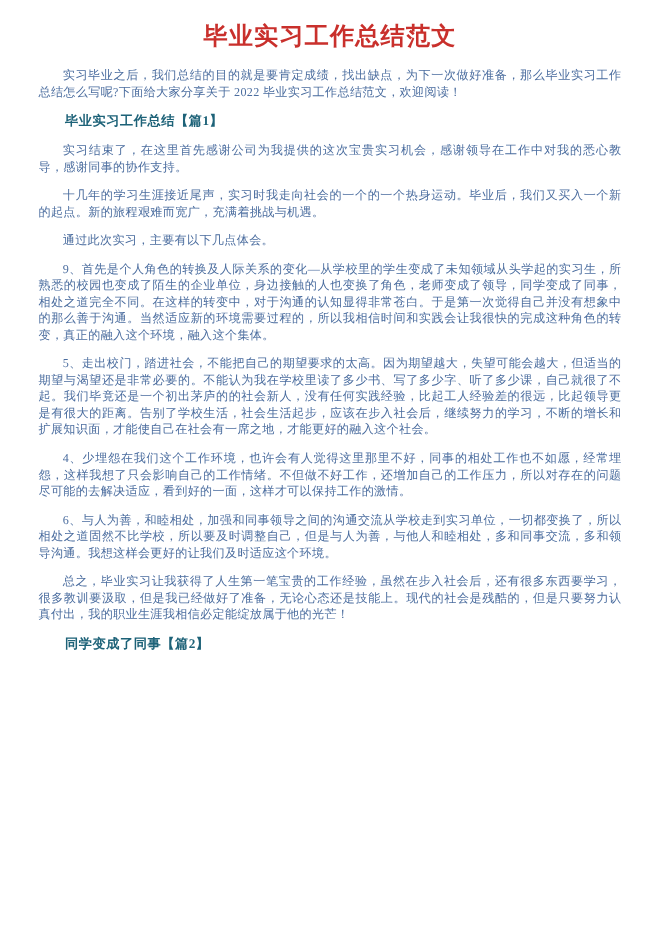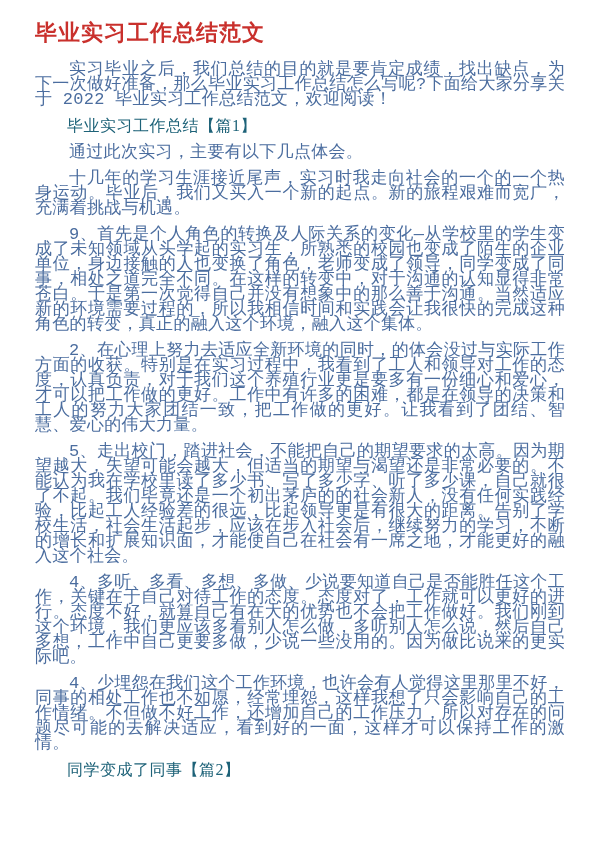--- a/index.html
+++ b/index.html
@@ -15,60 +15,61 @@
   }
   .page {
     box-sizing: border-box;
     width: 600px;
     height: 849px;
     padding: 20px 35px 24px 35px;
     background: var(--page-bg, #ffffff);
   }
   .doc-title {
     margin: 0 0 16px 0;
+    text-align: center;
     font-size: 22px;
     line-height: 26px;
     font-weight: bold;
     color: var(--title-color, #c9302c);
     letter-spacing: 1px;
   }
   .para {
     margin: 0 0 11px 0;
-    font-size: 17px;
+    font-size: 11px;
     line-height: 15px;
     color: var(--body-color, #4b6d9f);
     text-align: justify;
     text-indent: 2em;
     letter-spacing: 0.3px;
-    font-family: Liberation Mono, monospace;
   }
   .section-heading {
     margin: 9px 0 12px 0;
-    font-size: 16px;
+    font-size: 12px;
     line-height: 15px;
-    font-weight: normal;
+    font-weight: bold;
     color: var(--heading-color, #1d6278);
     text-indent: 2em;
     letter-spacing: 0.5px;
   }
 </style>
 </head>
 <body>
 
 <div class="page">
 
   <h1 class="doc-title">毕业实习工作总结范文</h1>
 
   <p class="para">实习毕业之后，我们总结的目的就是要肯定成绩，找出缺点，为下一次做好准备，那么毕业实习工作总结怎么写呢?下面给大家分享关于 2022 毕业实习工作总结范文，欢迎阅读！</p>
 
   <h2 class="section-heading">毕业实习工作总结【篇1】</h2>
 
+  <p class="para">实习结束了，在这里首先感谢公司为我提供的这次宝贵实习机会，感谢领导在工作中对我的悉心教导，感谢同事的协作支持。</p>
+  <p class="para">十几年的学习生涯接近尾声，实习时我走向社会的一个的一个热身运动。毕业后，我们又买入一个新的起点。新的旅程艰难而宽广，充满着挑战与机遇。</p>
   <p class="para">通过此次实习，主要有以下几点体会。</p>
-  <p class="para">十几年的学习生涯接近尾声，实习时我走向社会的一个的一个热身运动。毕业后，我们又买入一个新的起点。新的旅程艰难而宽广，充满着挑战与机遇。</p>
   <p class="para">9、首先是个人角色的转换及人际关系的变化—从学校里的学生变成了未知领域从头学起的实习生，所熟悉的校园也变成了陌生的企业单位，身边接触的人也变换了角色，老师变成了领导，同学变成了同事，相处之道完全不同。在这样的转变中，对于沟通的认知显得非常苍白。于是第一次觉得自己并没有想象中的那么善于沟通。当然适应新的环境需要过程的，所以我相信时间和实践会让我很快的完成这种角色的转变，真正的融入这个环境，融入这个集体。</p>
-  <p class="para">2、在心理上努力去适应全新环境的同时，的体会没过与实际工作方面的收获。特别是在实习过程中，我看到了工人和领导对工作的态度，认真负责，对于我们这个养殖行业更是要多有一份细心和爱心，才可以把工作做的更好。工作中有许多的困难，都是在领导的决策和工人的努力大家团结一致，把工作做的更好。让我看到了团结、智慧、爱心的伟大力量。</p>
   <p class="para">5、走出校门，踏进社会，不能把自己的期望要求的太高。因为期望越大，失望可能会越大，但适当的期望与渴望还是非常必要的。不能认为我在学校里读了多少书、写了多少字、听了多少课，自己就很了不起。我们毕竟还是一个初出茅庐的的社会新人，没有任何实践经验，比起工人经验差的很远，比起领导更是有很大的距离。告别了学校生活，社会生活起步，应该在步入社会后，继续努力的学习，不断的增长和扩展知识面，才能使自己在社会有一席之地，才能更好的融入这个社会。</p>
-  <p class="para">4、多听、多看、多想、多做、少说要知道自己是否能胜任这个工作，关键在于自己对待工作的态度。态度对了，工作就可以更好的进行。态度不好，就算自己有在大的优势也不会把工作做好。我们刚到这个环境，我们更应该多看别人怎么做，多听别人怎么说，然后自己多想，工作中自己更要多做，少说一些没用的。因为做比说来的更实际吧。</p>
   <p class="para">4、少埋怨在我们这个工作环境，也许会有人觉得这里那里不好，同事的相处工作也不如愿，经常埋怨，这样我想了只会影响自己的工作情绪。不但做不好工作，还增加自己的工作压力，所以对存在的问题尽可能的去解决适应，看到好的一面，这样才可以保持工作的激情。</p>
+  <p class="para">6、与人为善，和睦相处，加强和同事领导之间的沟通交流从学校走到实习单位，一切都变换了，所以相处之道固然不比学校，所以要及时调整自己，但是与人为善，与他人和睦相处，多和同事交流，多和领导沟通。我想这样会更好的让我们及时适应这个环境。</p>
+  <p class="para">总之，毕业实习让我获得了人生第一笔宝贵的工作经验，虽然在步入社会后，还有很多东西要学习，很多教训要汲取，但是我已经做好了准备，无论心态还是技能上。现代的社会是残酷的，但是只要努力认真付出，我的职业生涯我相信必定能绽放属于他的光芒！</p>
 
   <h2 class="section-heading">同学变成了同事【篇2】</h2>
 
 </div>
 
 </body></html>

